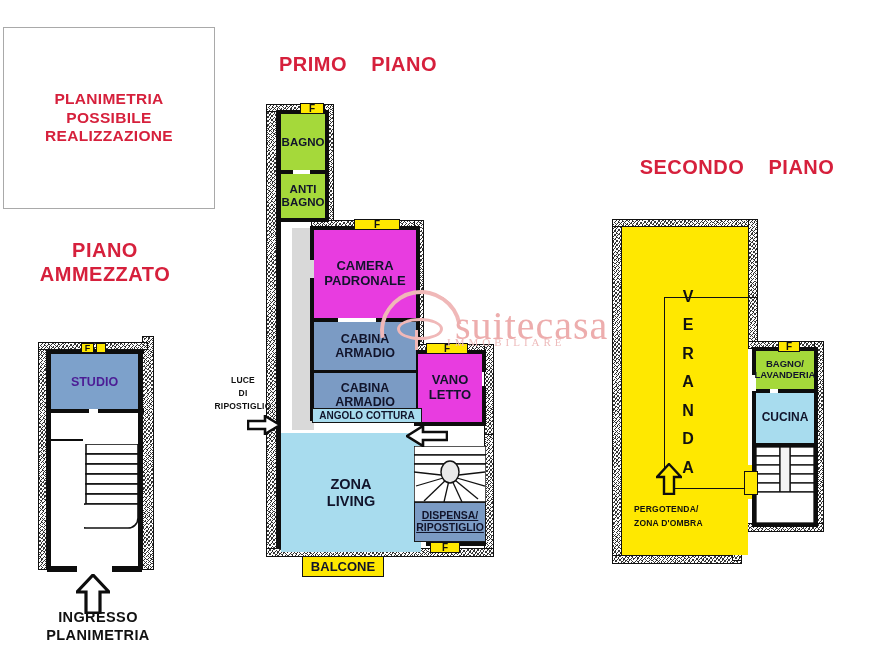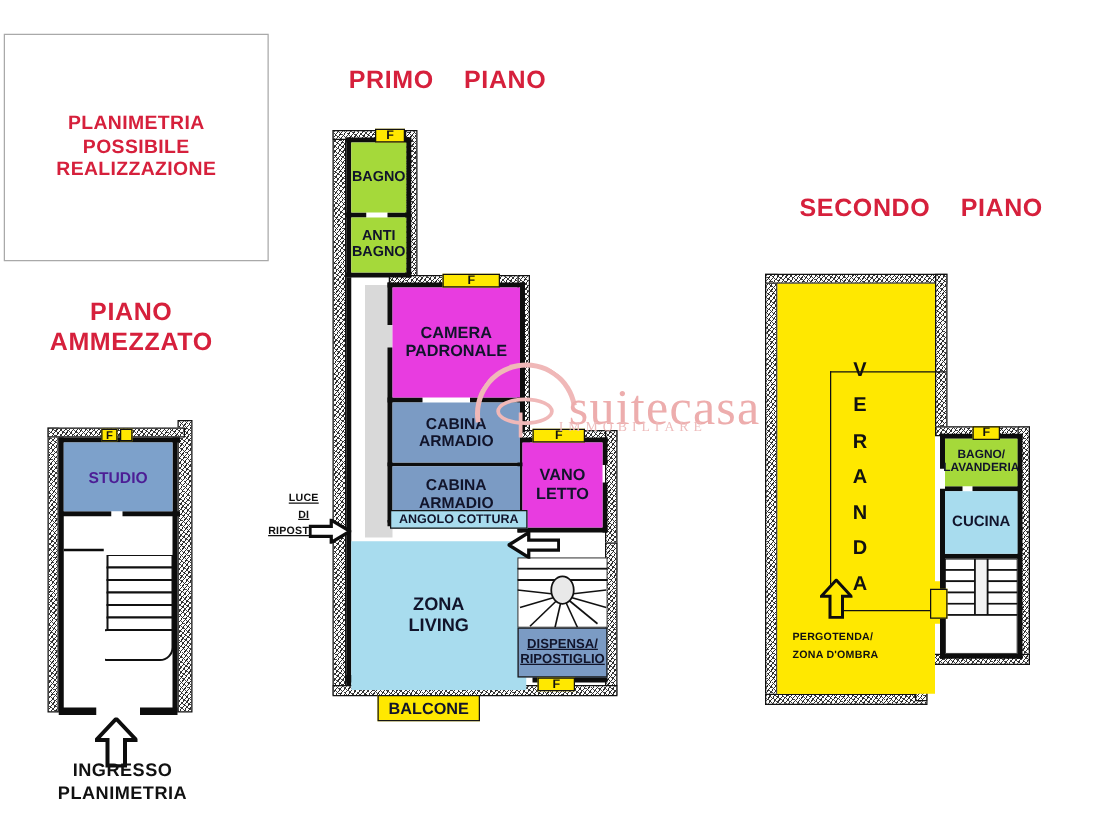--- a/index.html
+++ b/index.html
@@ -279,21 +279,21 @@
     </svg>
   </div>
 
   <div class="abs" style="left:140px;top:327px;width:42px;height:22px;">
     <svg width="42" height="22" viewBox="0 0 42 22">
       <polygon points="1,11 17,1 17,7 41,7 41,15 17,15 17,21" fill="#ffffff" stroke="#0d0d0d" stroke-width="2.6"></polygon>
     </svg>
   </div>
 </div>
 
-<div class="note abs" style="left:206px;top:392px;width:74px;font-size:8.5px;letter-spacing:0.2px;line-height:1.5;text-decoration:underline;">
+<div class="note abs" style="left:206px;top:374px;width:74px;font-size:8.5px;letter-spacing:0.2px;line-height:1.5;">
   <div>LUCE</div>
   <div>DI</div>
   <div>RIPOSTIGLIO</div>
 </div>
 <div class="abs" style="left:247px;top:415px;width:34px;height:20px;">
   <svg width="34" height="20" viewBox="0 0 34 20">
     <polygon points="33,10 18,1 18,6 1,6 1,14 18,14 18,19" fill="#ffffff" stroke="#0d0d0d" stroke-width="2.6"></polygon>
   </svg>
 </div>
 

